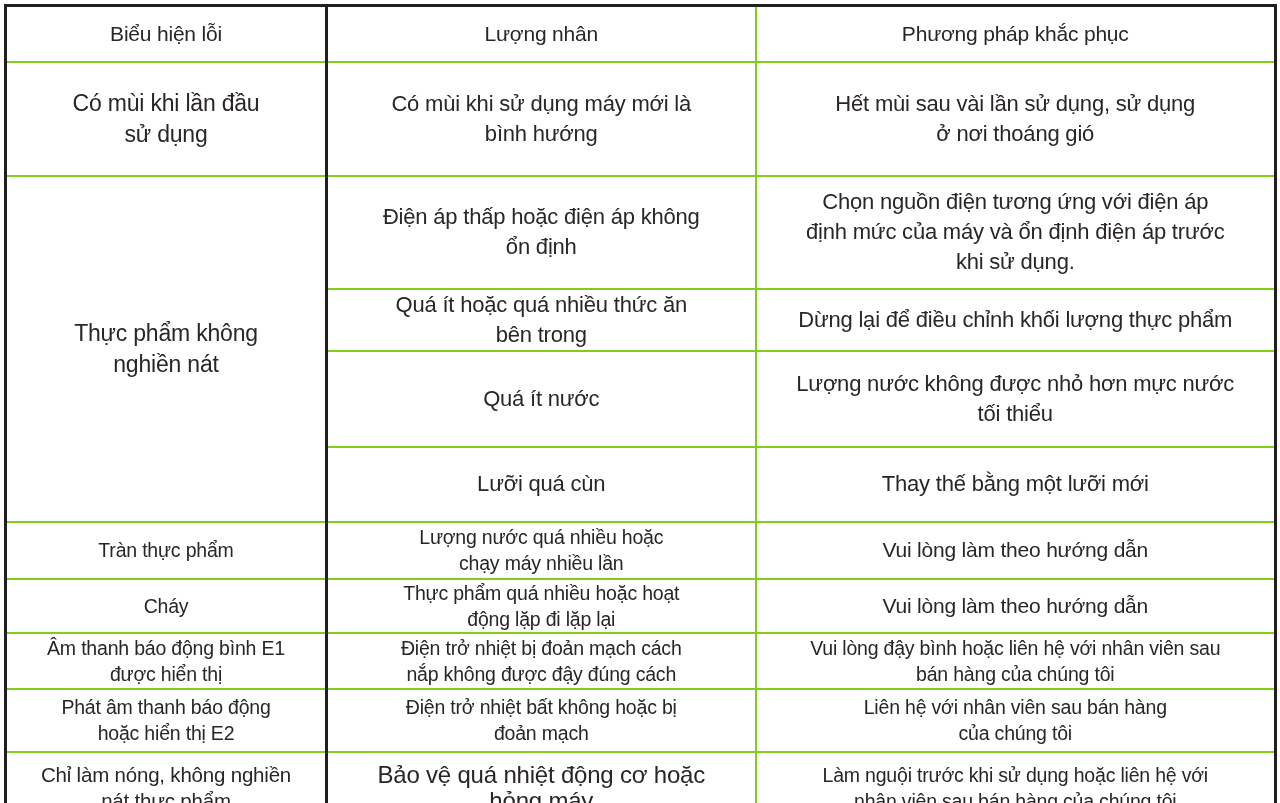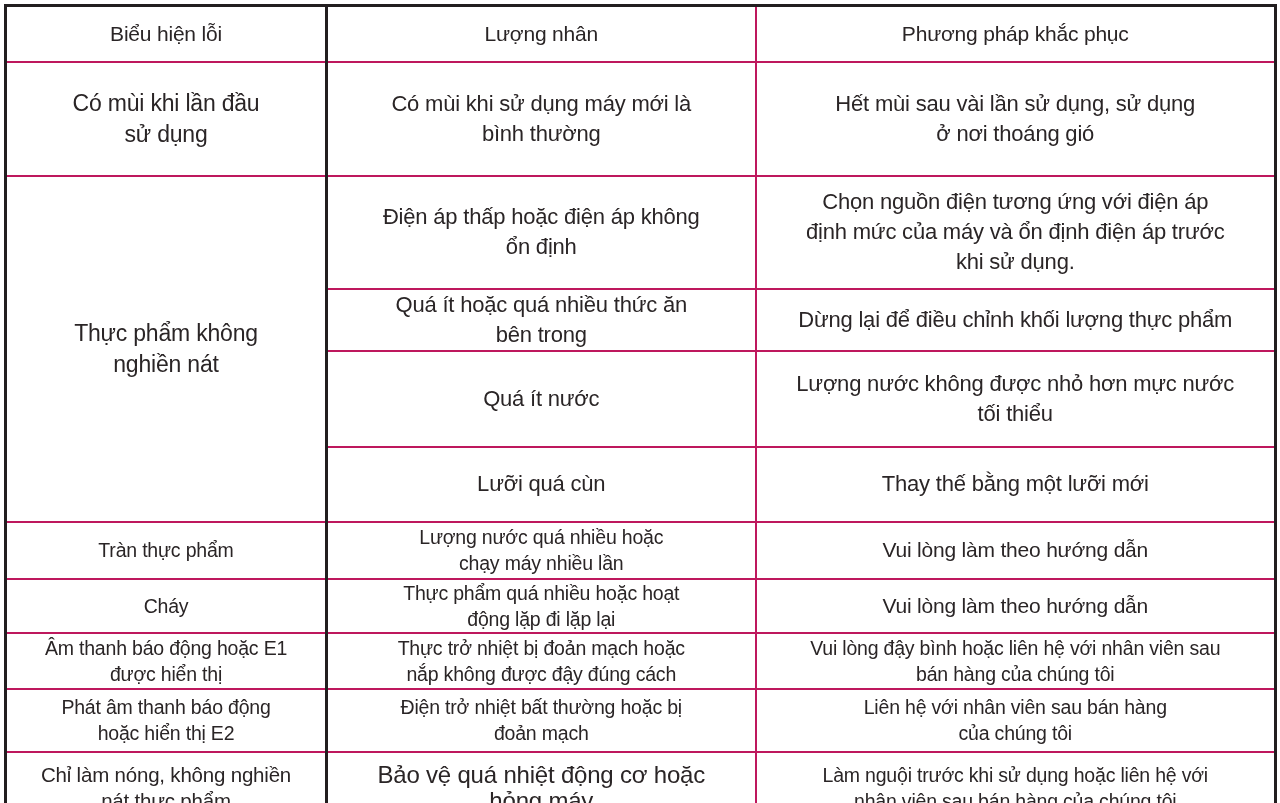--- a/index.html
+++ b/index.html
@@ -20,21 +20,21 @@
     left: 4px;
     top: 4px;
     width: 1273px;
     height: 795px;
     border-collapse: collapse;
     table-layout: fixed;
     border: 3px solid #221e1f;
     box-sizing: border-box;
   }
   .doc-table td, .doc-table th {
-    border: 2px solid #be185d;
+    border: 2px solid #84cc16;
     text-align: center;
     vertical-align: middle;
     font-weight: normal;
     padding: 0 28px;
     line-height: 28px;
     font-size: 20px;
     letter-spacing: -0.2px;
   }
   .doc-table th {
     font-size: 21px;
@@ -73,21 +73,21 @@
       <th>Lượng nhân</th>
       <th>Phương pháp khắc phục</th>
     </tr>
   </thead>
   <tbody>
 
     <tr class="r-1 big">
       <td class="col-symptom pre sym-big">Có mùi khi lần đầu
 sử dụng</td>
       <td class="pre">Có mùi khi sử dụng máy mới là
-bình thường</td>
+bình hướng</td>
       <td class="pre">Hết mùi sau vài lần sử dụng, sử dụng
 ở nơi thoáng gió</td>
     </tr>
 
     <tr class="r-2a big">
       <td class="col-symptom pre sym-big" rowspan="4">Thực phẩm không
 nghiền nát</td>
       <td class="pre">Điện áp thấp hoặc điện áp không
 ổn định</td>
       <td class="pre">Chọn nguồn điện tương ứng với điện áp
@@ -117,32 +117,32 @@
     </tr>
 
     <tr class="r-4 sm">
       <td class="col-symptom pre">Cháy</td>
       <td class="pre">Thực phẩm quá nhiều hoặc hoạt
 động lặp đi lặp lại</td>
       <td class="pre" style="font-size:21px;">Vui lòng làm theo hướng dẫn</td>
     </tr>
 
     <tr class="r-5 sm">
-      <td class="col-symptom pre">Âm thanh báo động hoặc E1
+      <td class="col-symptom pre">Âm thanh báo động bình E1
 được hiển thị</td>
-      <td class="pre">Thực trở nhiệt bị đoản mạch hoặc
+      <td class="pre">Điện trở nhiệt bị đoản mạch cách
 nắp không được đậy đúng cách</td>
       <td class="pre">Vui lòng đậy bình hoặc liên hệ với nhân viên sau
 bán hàng của chúng tôi</td>
     </tr>
 
     <tr class="r-6 sm">
       <td class="col-symptom pre">Phát âm thanh báo động
 hoặc hiển thị E2</td>
-      <td class="pre">Điện trở nhiệt bất thường hoặc bị
+      <td class="pre">Điện trở nhiệt bất không hoặc bị
 đoản mạch</td>
       <td class="pre">Liên hệ với nhân viên sau bán hàng
 của chúng tôi</td>
     </tr>
 
     <tr class="r-7 sm">
       <td class="col-symptom pre" style="font-size:20.5px;">Chỉ làm nóng, không nghiền
 nát thực phẩm</td>
       <td class="pre" style="font-size:24px;">Bảo vệ quá nhiệt động cơ hoặc
 hỏng máy</td>

